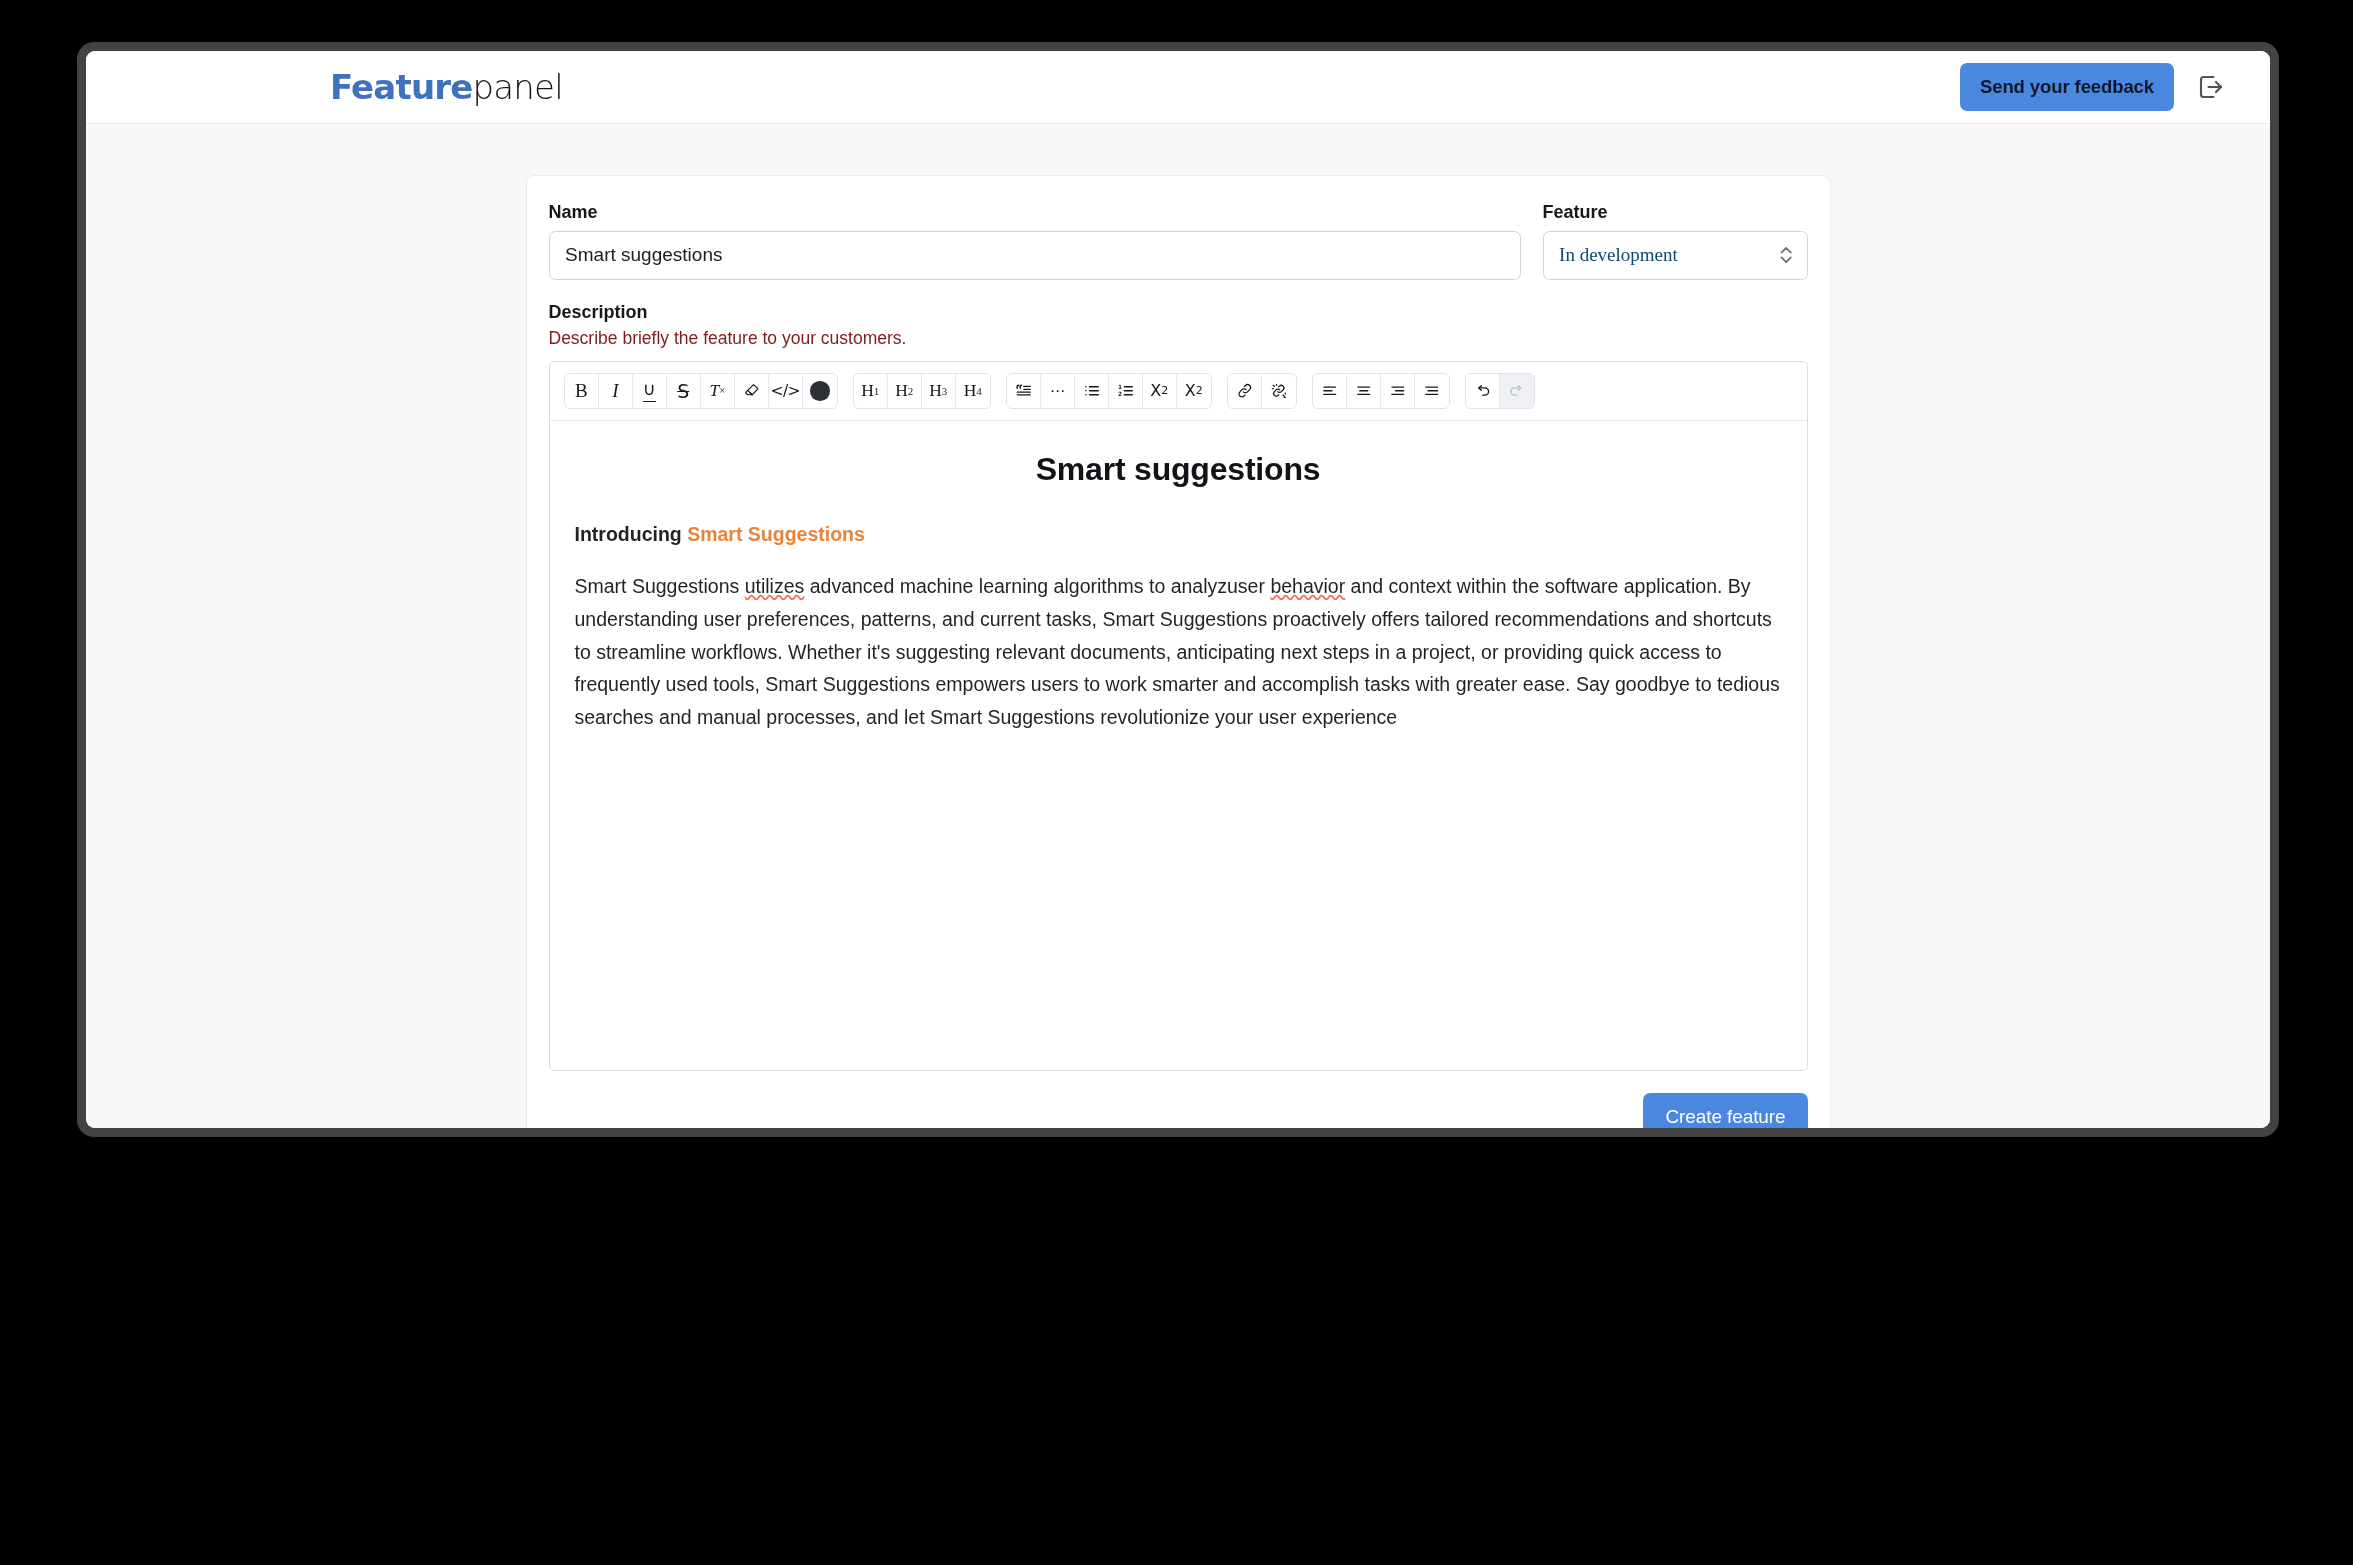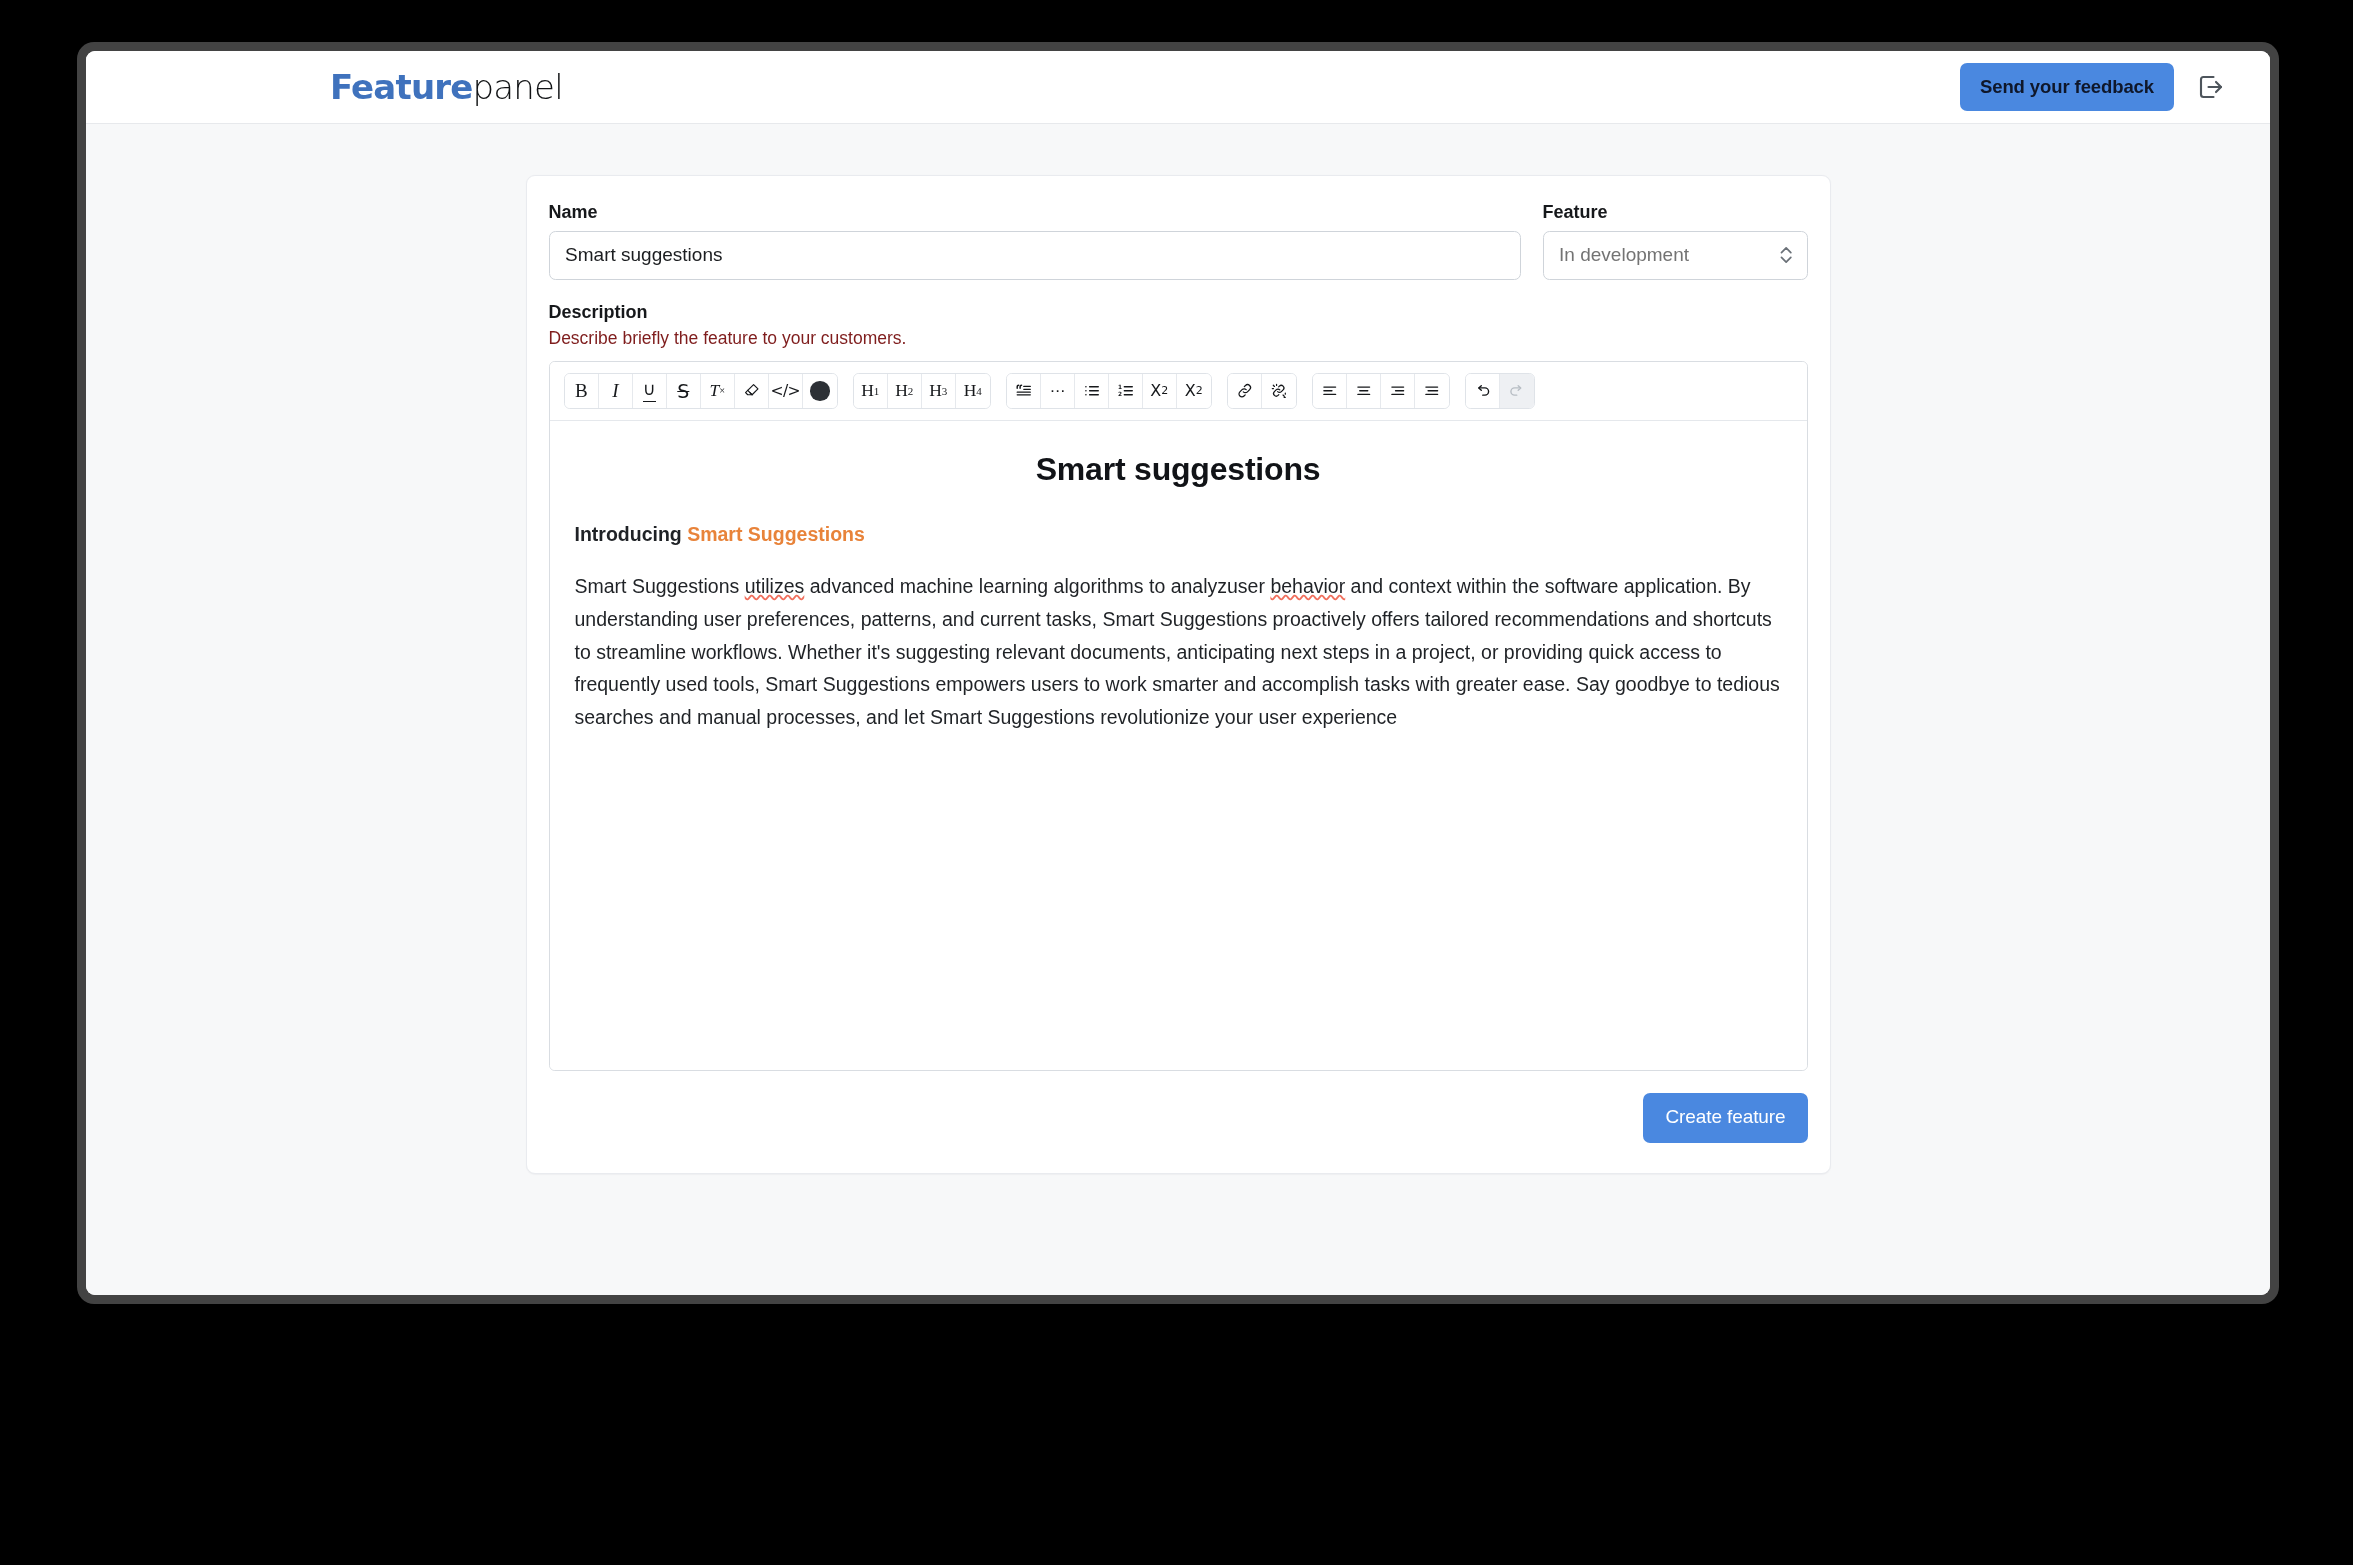--- a/index.html
+++ b/index.html
@@ -11,21 +11,21 @@
     font-family: "Liberation Sans", sans-serif;
     overflow: hidden;
   }
 
   
   .window-frame {
     position: absolute;
     left: 77px;
     top: 42px;
     width: 2202px;
-    height: 1262px;
+    height: 1095px;
     background: #434343;
     border-radius: 17px;
     padding: 9px;
   }
   .window-inner {
     width: 100%;
     height: 100%;
     background: #f7f8f9;
     border-radius: 9px;
     overflow: hidden;
@@ -160,26 +160,26 @@
   }
 
   .select-wrap { position: relative; }
   .select-input {
     width: 100%;
     height: 49px;
     border: 0.6px solid #cfd4da;
     border-radius: 6.5px;
     background: #ffffff;
     font-size: 19px;
-    color: #737373;
+    color: #0c4a6e;
     padding: 0 39px 0 15.6px;
     display: flex;
     align-items: center;
     cursor: pointer;
-    font-family: Liberation Sans, sans-serif;
+    font-family: Liberation Serif, serif;
     margin-top: 8px;
   }
   .select-chevrons {
     position: absolute;
     right: 14.3px;
     top: 50%;
     transform: translateY(-50%);
     width: 14.3px;
     height: 23.4px;
     pointer-events: none;

